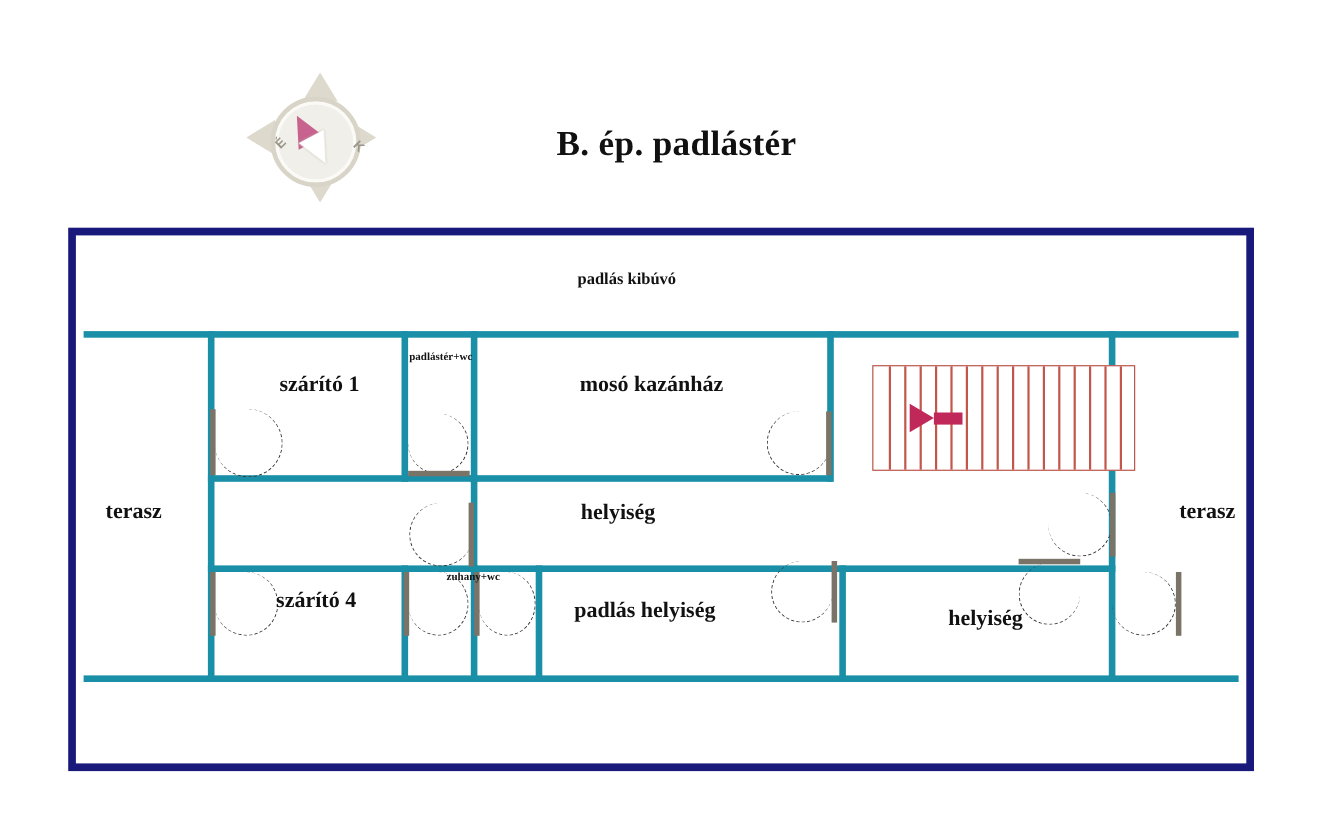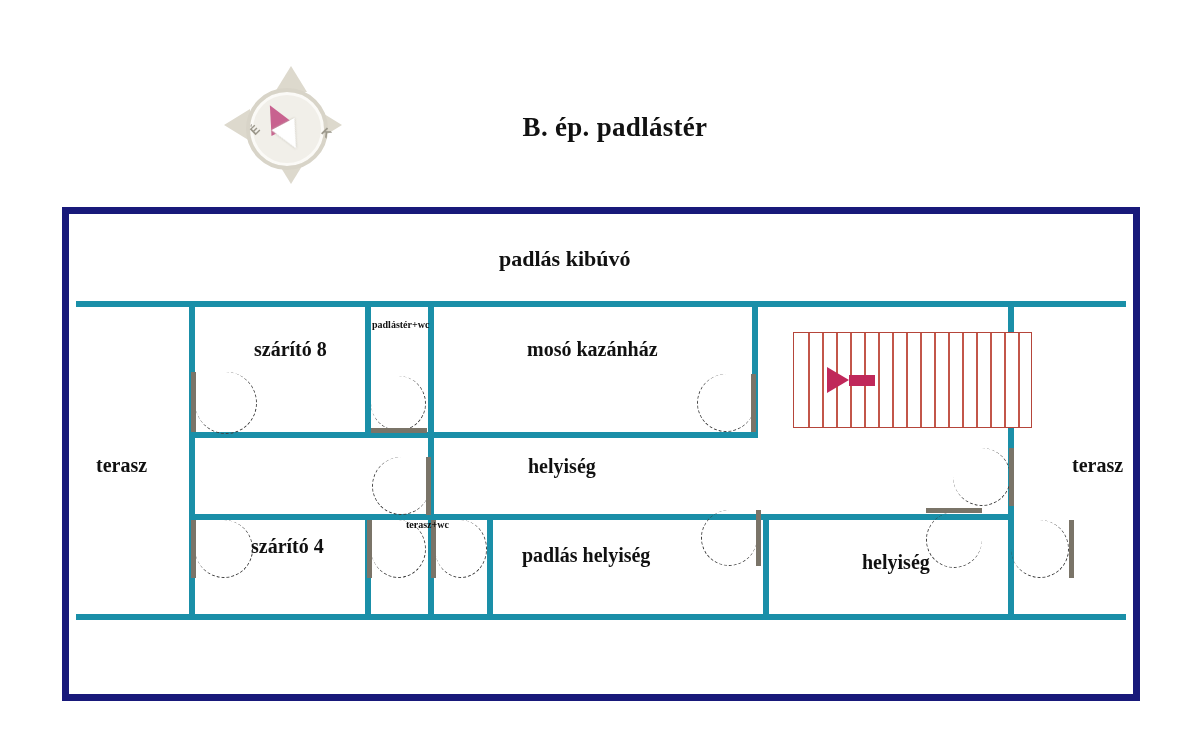--- a/index.html
+++ b/index.html
@@ -99,21 +99,21 @@
   .compass .lbl-ny { left: 26px; top: 157px; transform: rotate(45deg); }
   .compass .lbl-d { left: 109px; top: 158px; transform: rotate(-45deg); }
 
   
   .plan-title {
     position: absolute;
     left: 400px;
     top: 112px;
     width: 430px;
     text-align: center;
-    font-size: 27px;
+    font-size: 32px;
     font-weight: bold;
     color: #111111;
     letter-spacing: 0.3px;
   }
 
   
   .outer {
     position: absolute;
     left: 62px;
     top: 207px;
@@ -135,21 +135,22 @@
     font-size: 20px;
     font-weight: bold;
     color: #111111;
     white-space: nowrap;
   }
   .room-label.small {
     font-size: 10px;
     font-weight: bold;
   }
   .room-label.big {
-    font-size: 22px;
+    font-size: 15px;
+    margin-left: 26px;
   }
 
   
   .door {
     position: absolute;
     border: 1.4px dashed #3b3b3b;
     border-radius: 50%;
     box-sizing: border-box;
   }
   .door.tl { border-top: none; border-left: none; }
@@ -333,35 +334,35 @@
       <div class="step" style="left:182px;"></div>
       <div class="step" style="left:196px;"></div>
       <div class="step" style="left:210px;"></div>
       <div class="step" style="left:224px;"></div>
     </div>
     <div class="arrow-up" style="left:758px; top:153px; transform: rotate(180deg);"></div>
     <div class="arrow-stem" style="left:780px; top:161px; width:26px;"></div>
 
     <div class="room-label big" style="left:430px; top:32px;">padlás kibúvó</div>
 
-    <div class="room-label" style="left:185px; top:124px;">szárító 8</div>
+    <div class="room-label" style="left:185px; top:124px;">szárító 1</div>
 
     <div class="room-label small" style="left:303px; top:105px;">padlástér+wc</div>
 
     <div class="room-label" style="left:458px; top:124px;">mosó kazánház</div>
 
     <div class="room-label" style="left:27px; top:240px;">terasz</div>
 
     <div class="room-label" style="left:1003px; top:240px;">terasz</div>
 
     <div class="room-label" style="left:459px; top:241px;">helyiség</div>
 
     <div class="room-label" style="left:182px; top:321px;">szárító 4</div>
 
-    <div class="room-label small" style="left:337px; top:305px;">terasz+wc</div>
+    <div class="room-label small" style="left:337px; top:305px;">zuhany+wc</div>
 
     <div class="room-label" style="left:453px; top:330px;">padlás helyiség</div>
 
     <div class="room-label" style="left:793px; top:337px;">helyiség</div>
   </div>
 
 
 </div>
 
 </body></html>

